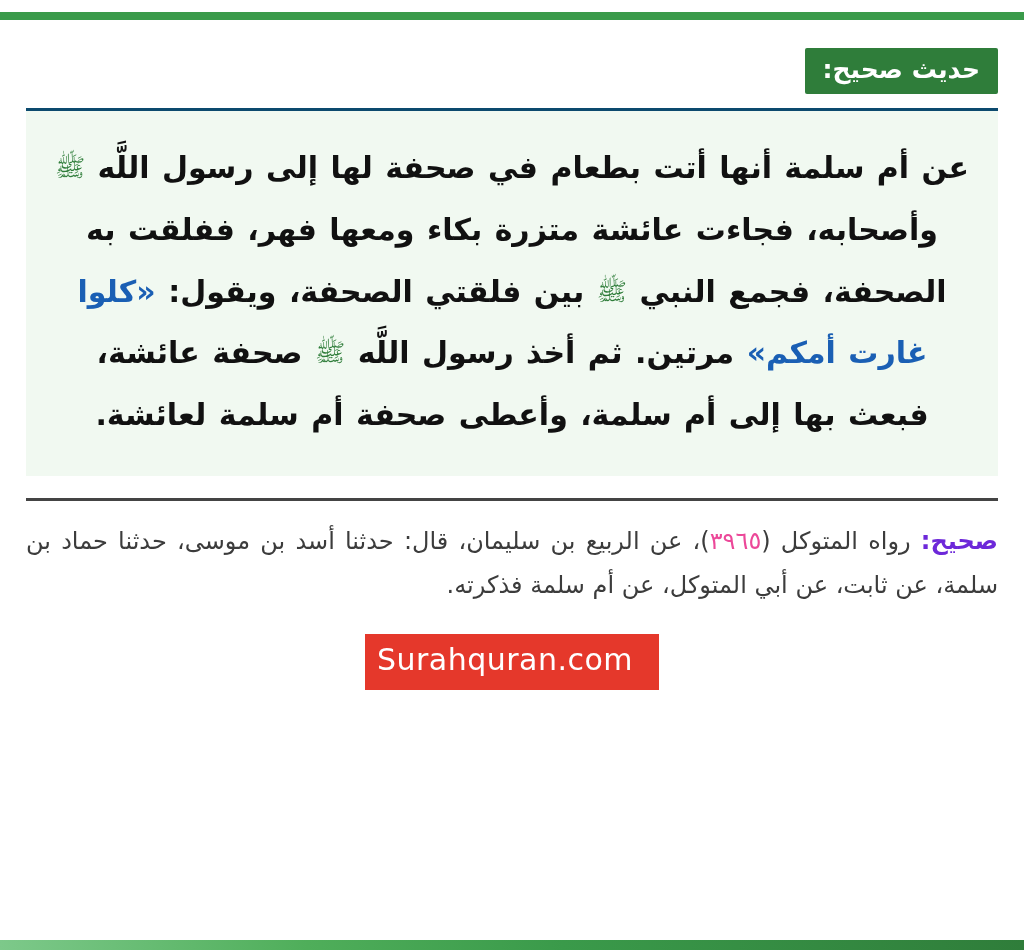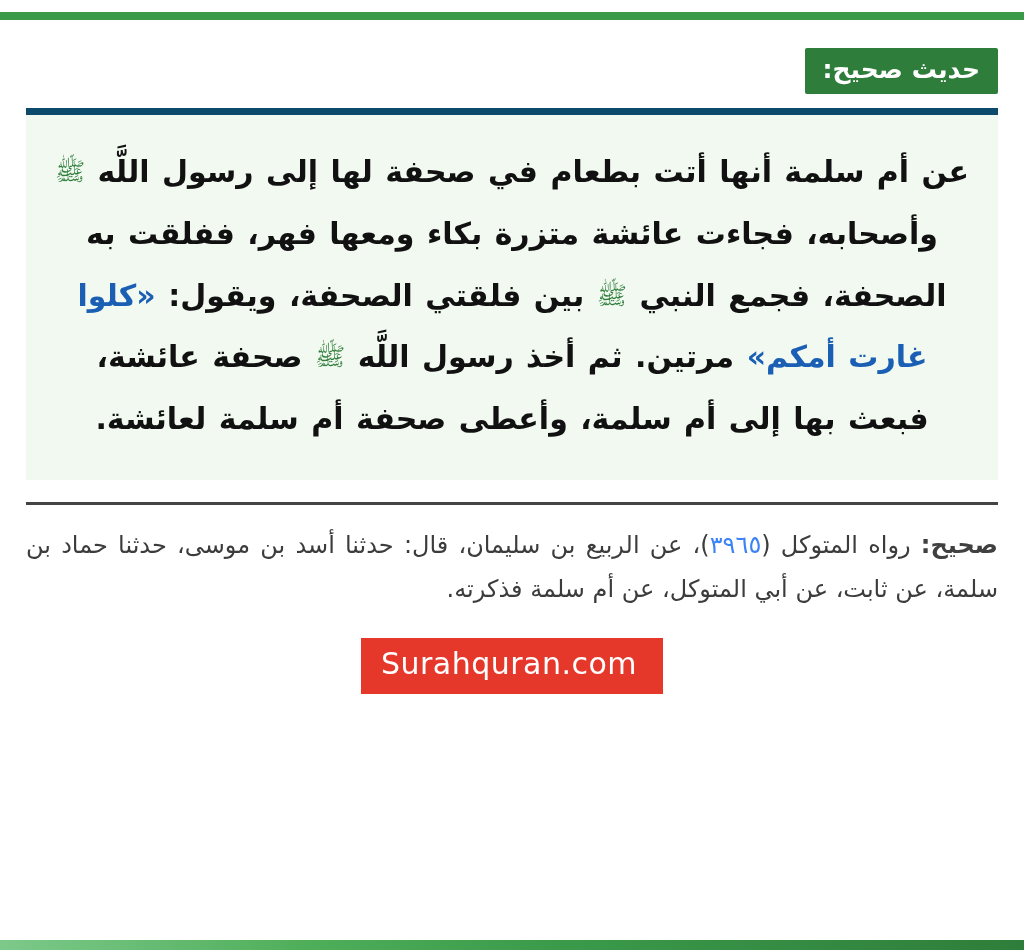--- a/index.html
+++ b/index.html
@@ -56,21 +56,21 @@
     font-weight: bold;
     padding: 7px 18px 9px 18px;
     line-height: 1.2;
     border-radius: 2px;
     white-space: nowrap;
   }
 
   
   .hadith-box {
     background: #f1f9f1;
-    border-top: 7px solid #0c4a6e;
+    border-top: 3px solid #0c4a6e;
     padding: 26px 26px 30px 26px;
     box-sizing: border-box;
   }
   .hadith-text {
     font-size: 30px;
     font-weight: bold;
     line-height: 2.06;
     color: #111111;
     text-align: center;
     letter-spacing: 0;
@@ -96,39 +96,39 @@
 
   
   .source-par {
     font-size: 24px;
     line-height: 1.85;
     color: #3c3c3c;
     text-align: justify;
     text-align-last: right;
   }
   .source-label {
-    color: #404040;
+    color: #6d28d9;
     font-weight: bold;
   }
   .source-number {
-    color: #3b82f6;
+    color: #ec4899;
   }
 
   
   .footer-wrap {
     display: flex;
     justify-content: center;
     margin-top: 26px;
     margin-bottom: 18px;
   }
   .brand-bar {
     background: #e5382b;
     color: #ffffff;
     font-size: 30px;
-    padding: 8px 26px 12px 20px;
+    padding: 8px 26px 12px 12px;
     line-height: 1.2;
     white-space: nowrap;
     display: flex;
     align-items: baseline;
     gap: 12px;
     flex-direction: row-reverse;
   }
   .brand-site {
     font-family: "DejaVu Sans", "Liberation Sans", sans-serif;
     letter-spacing: 0.5px;

